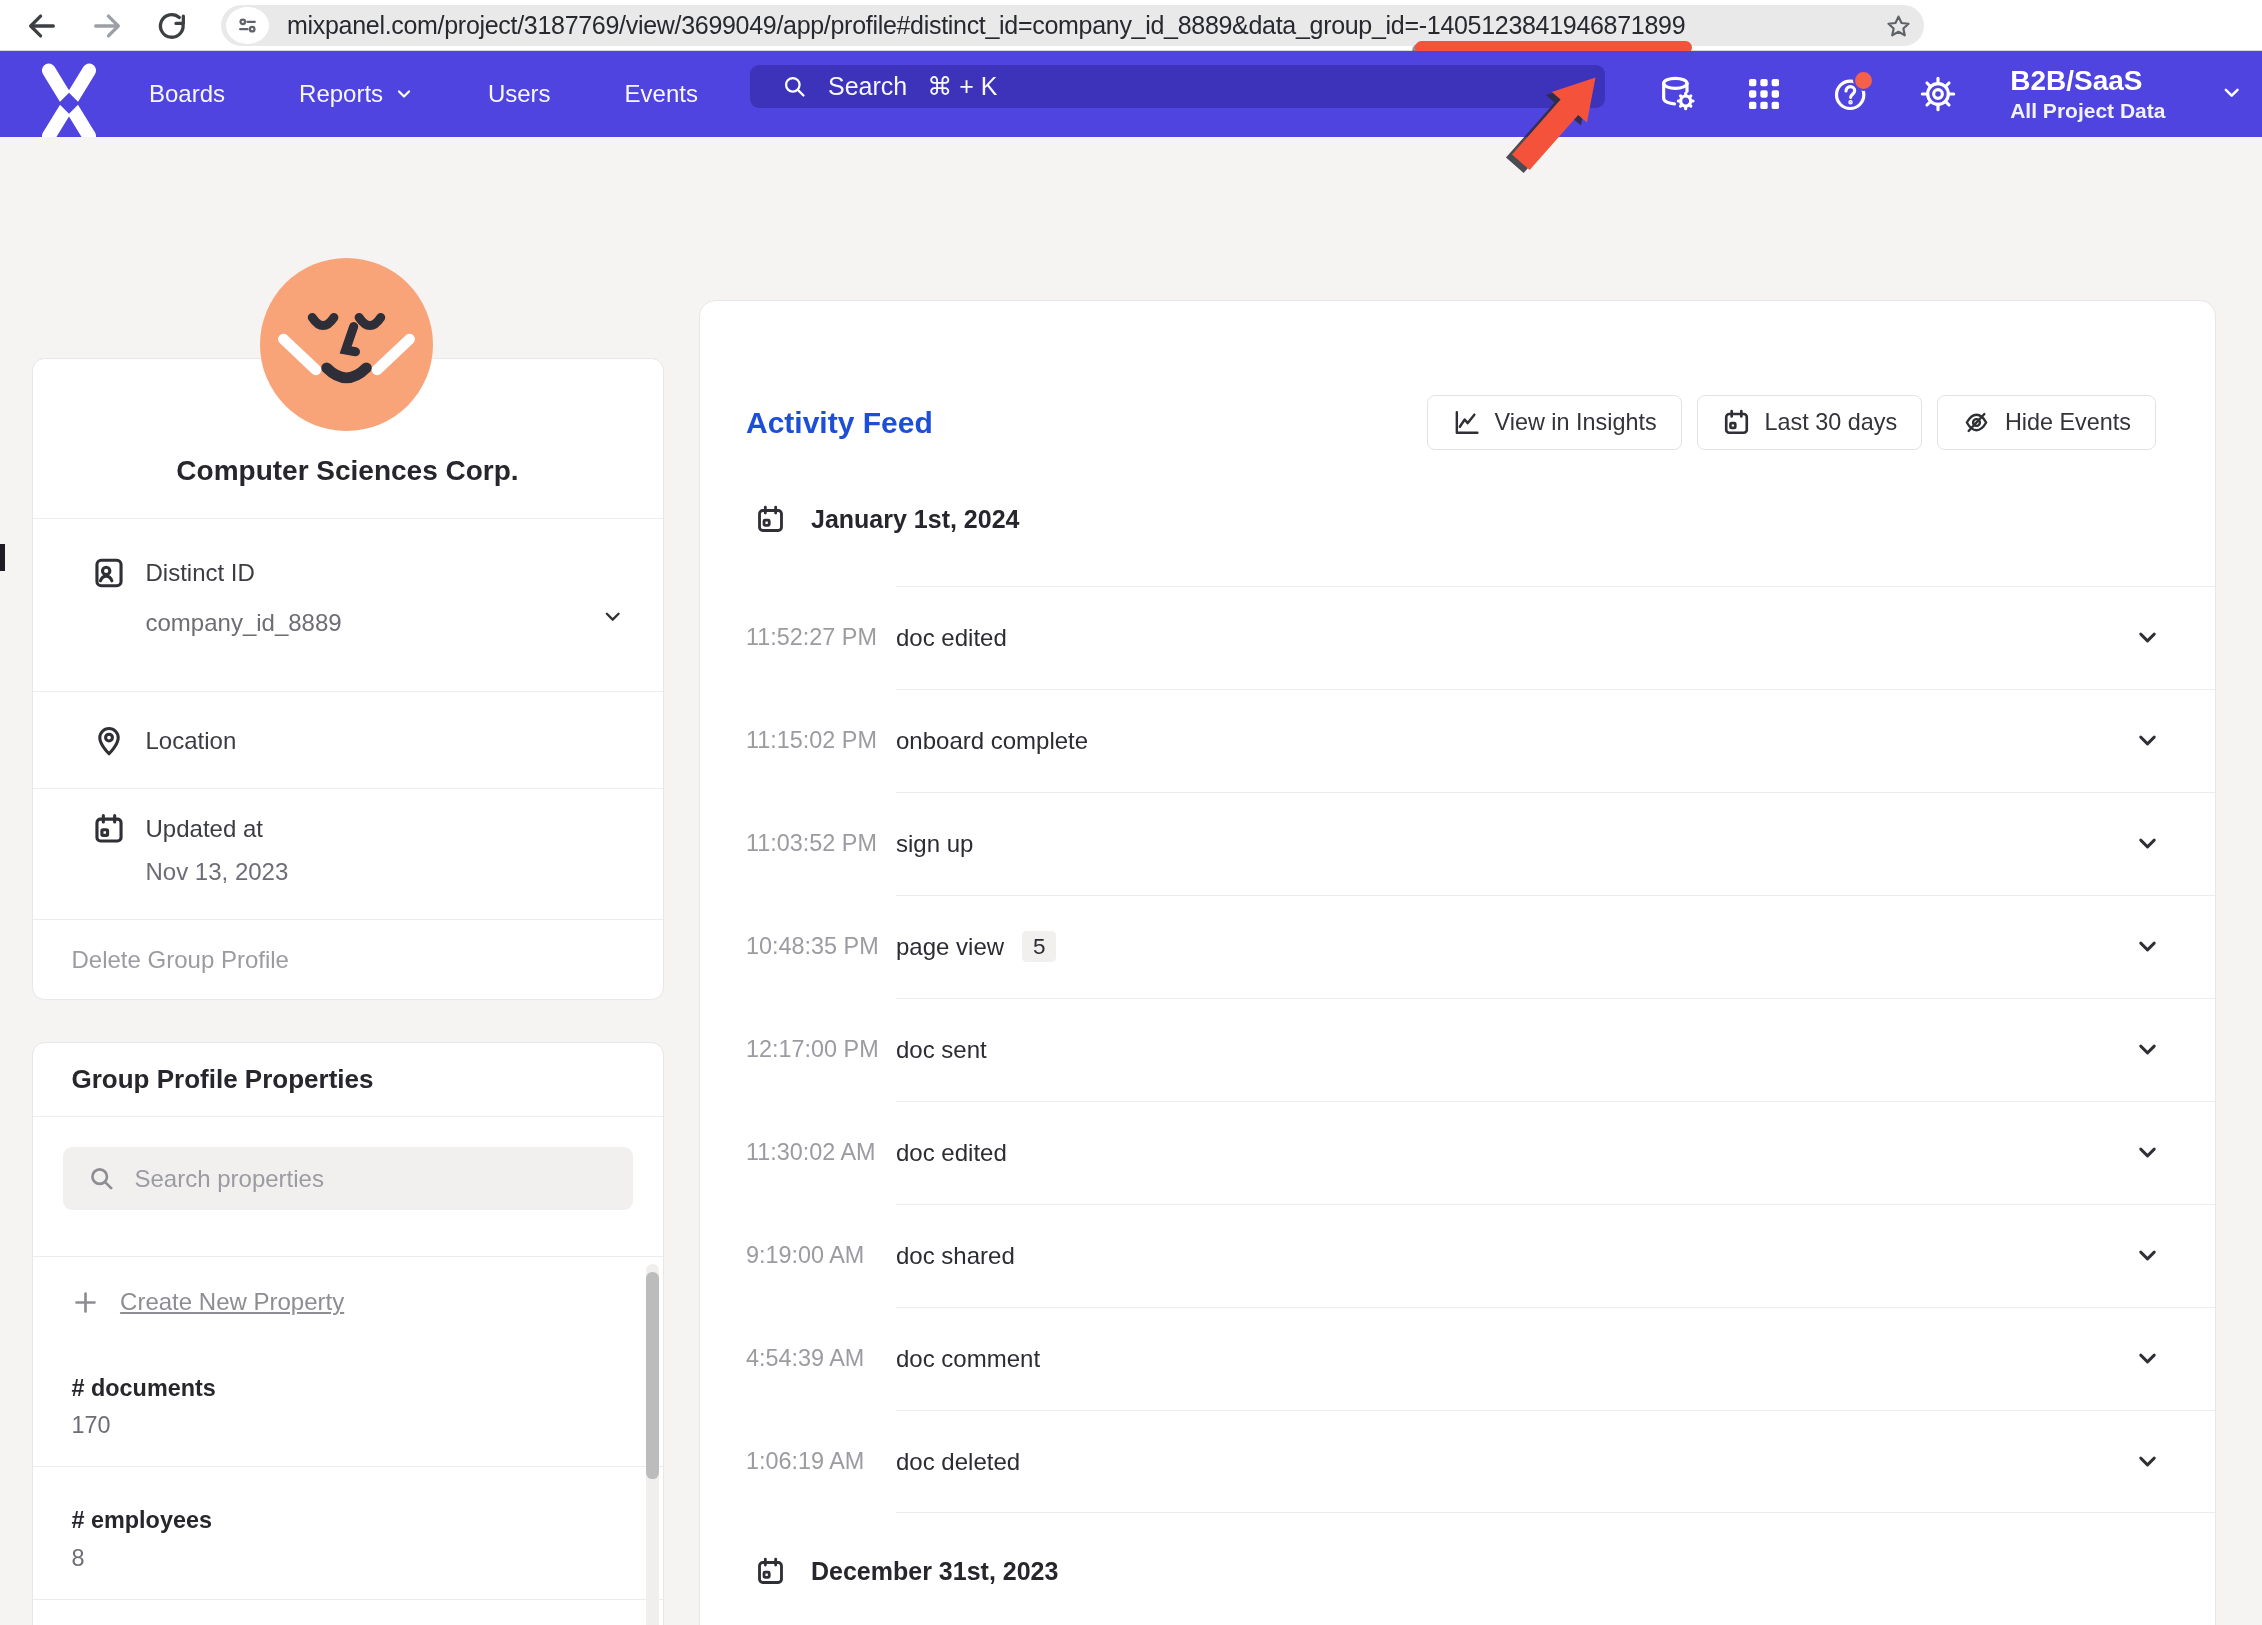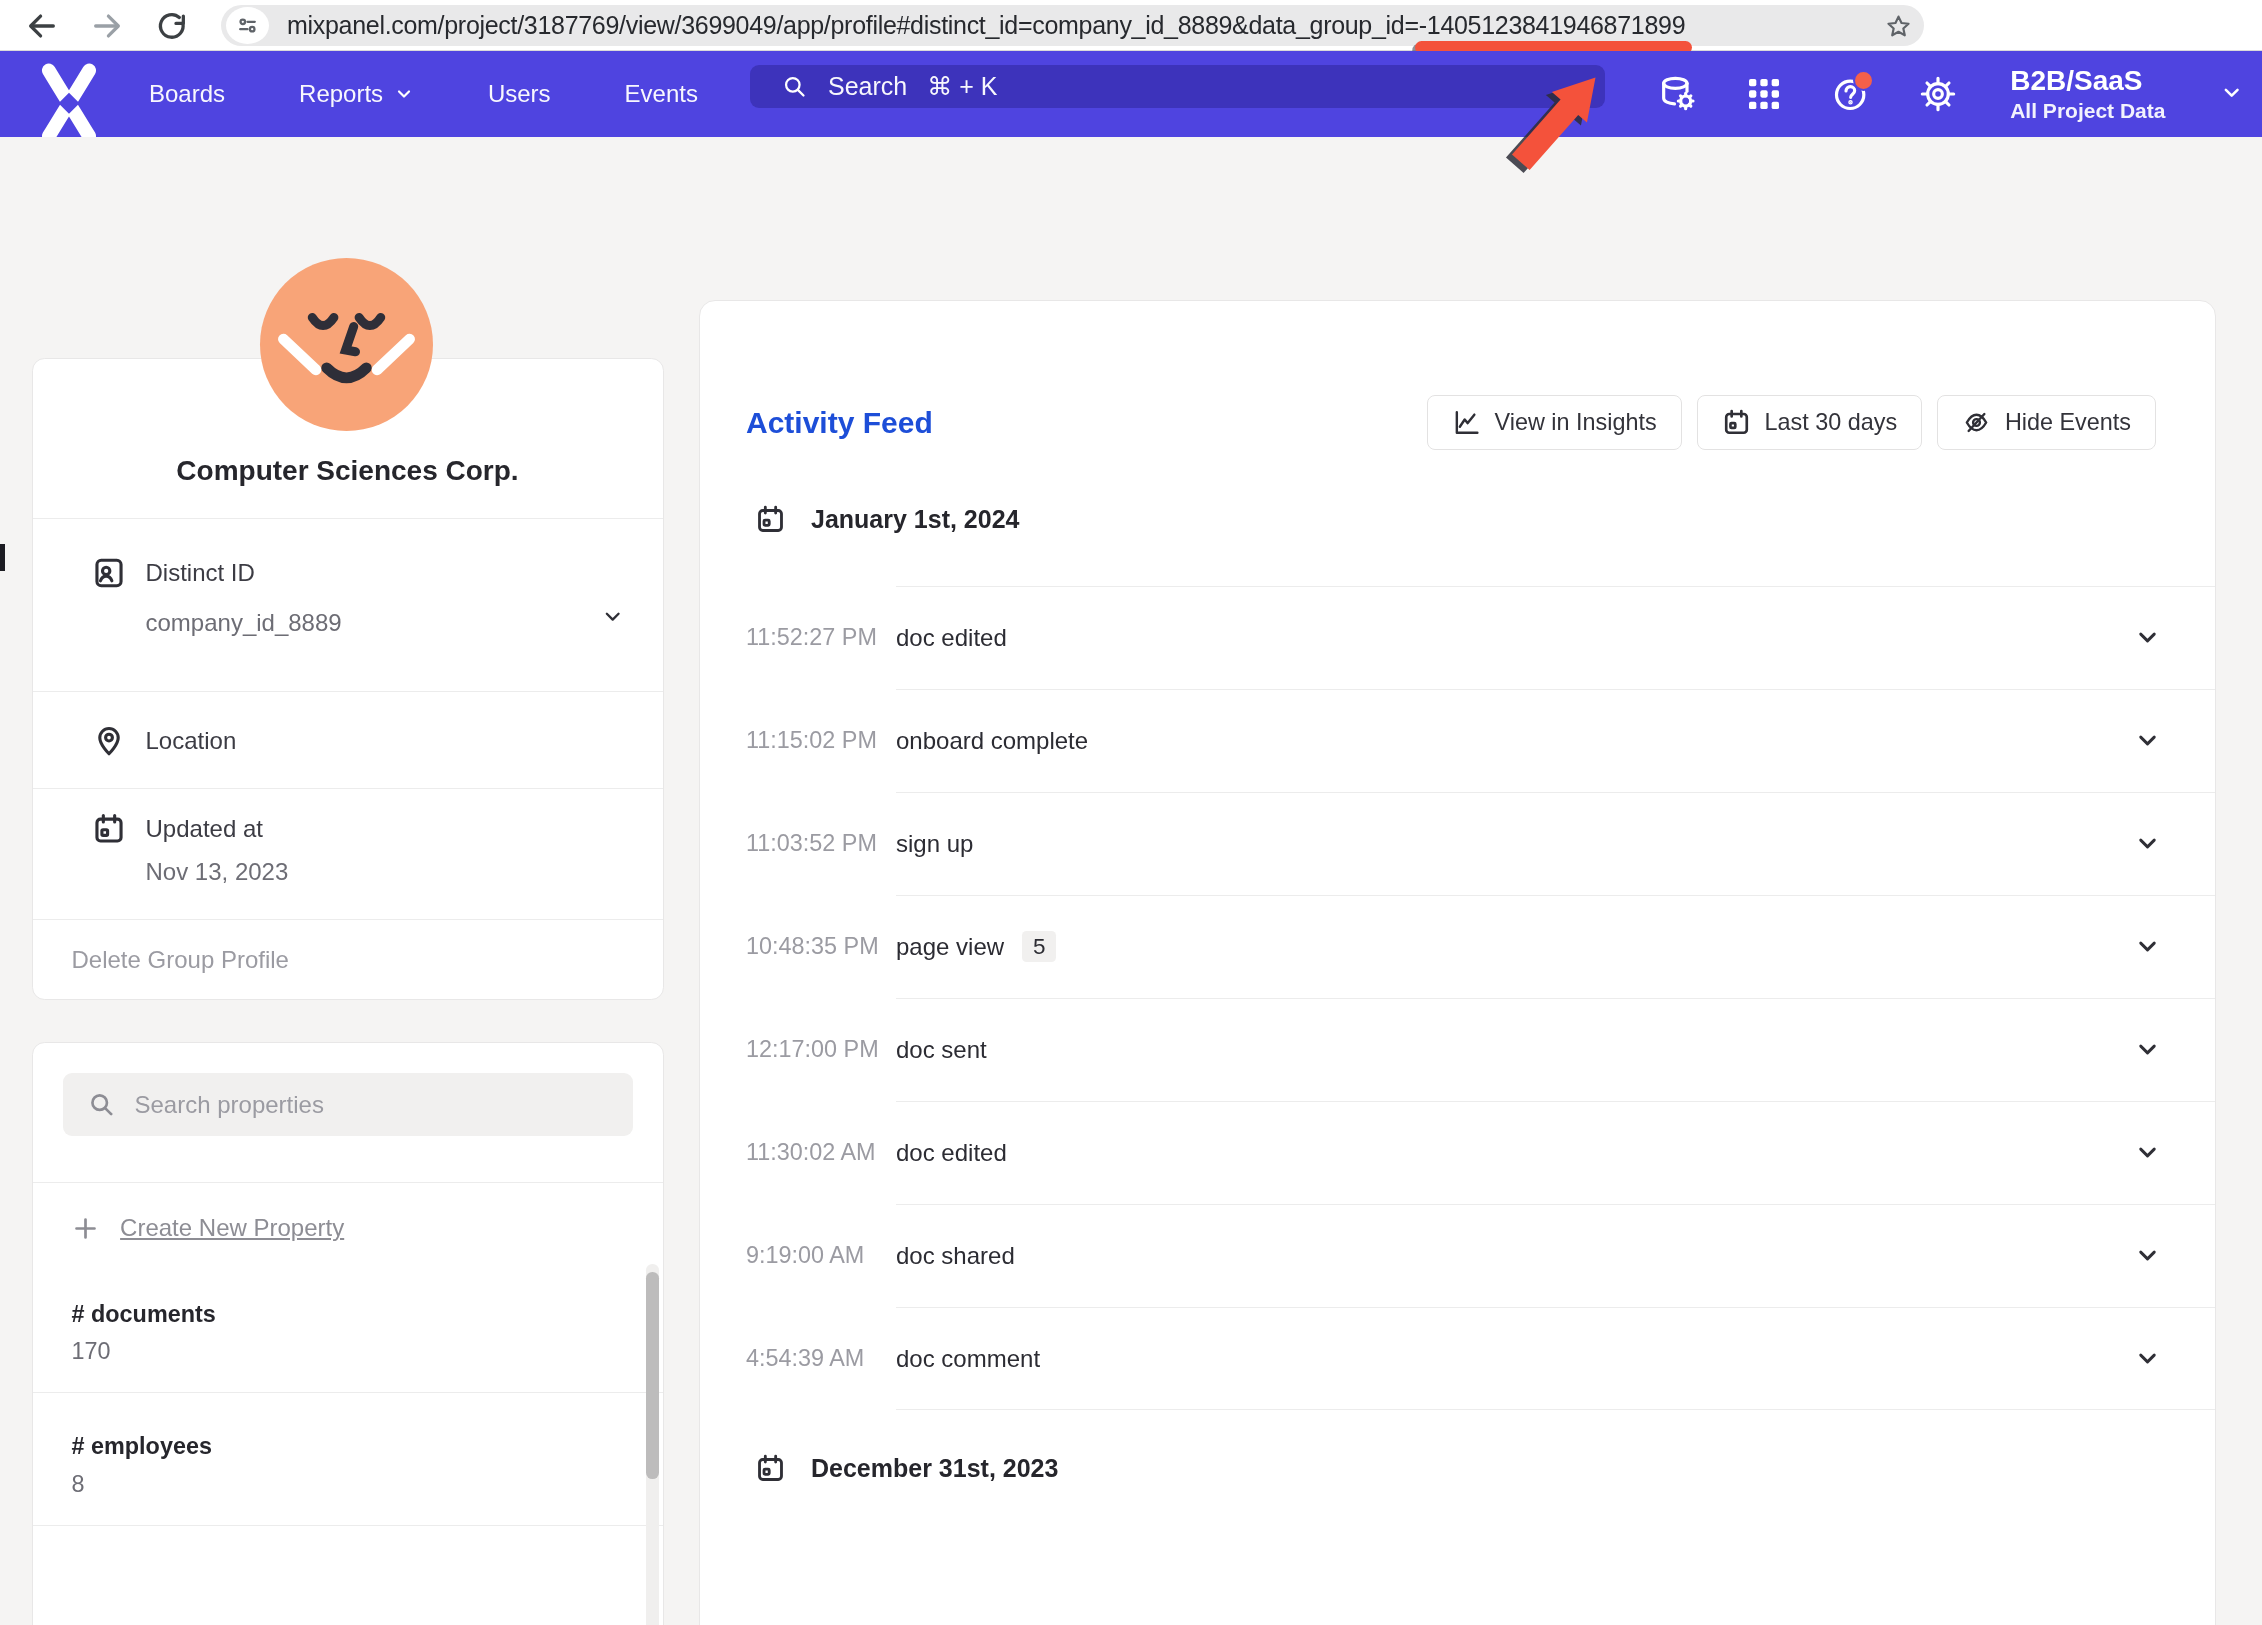--- a/index.html
+++ b/index.html
@@ -360,20 +360,21 @@
         </div>
         <div class="row-value">Nov 13, 2023</div>
       </div>
 
       <div class="prop-row sec-delete">
         <span>Delete Group Profile</span>
       </div>
     </div>
 
     <div class="card props-card">
+      <div class="props-title">Group Profile Properties</div>
       <div class="props-search-wrap">
         <input class="props-search" type="text" placeholder="Search properties" style="">
         <div class="props-search-ico">
           <svg viewBox="0 0 24 24">
               <g class="icon-gray" style="stroke:#8d8d94">
             <circle cx="10.5" cy="10.5" r="6"></circle>
                 <path d="M15.2,15.2 L20,20"></path>
               </g>
             </svg>
         </div>
@@ -547,20 +548,31 @@
             <span class="event-name">
               <span>doc comment</span>
             </span>
             <span class="event-chevron">
               <svg viewBox="0 0 24 24">
                 <polyline class="icon-dark" style="stroke-width:2.6" points="6,9 12,15 18,9"></polyline>
               </svg>
             </span>
           </div>
 
+          <div class="event-row">
+            <span class="event-time">1:06:19 AM</span>
+            <span class="event-name">
+              <span>doc deleted</span>
+            </span>
+            <span class="event-chevron">
+              <svg viewBox="0 0 24 24">
+                <polyline class="icon-dark" style="stroke-width:2.6" points="6,9 12,15 18,9"></polyline>
+              </svg>
+            </span>
+          </div>
         </div>
 
       <div class="date-heading" style="margin-top:43px">
         <svg viewBox="0 0 24 24">
             <g class="icon-dark" style="stroke-width:2.2">
           <rect x="3.5" y="5" width="17" height="15.5" rx="2.5"></rect>
           <path d="M8,2.5 V7 M16,2.5 V7"></path>
           <rect x="7" y="12.5" width="4" height="4" rx="0.8"></rect>
             </g>
           </svg>

